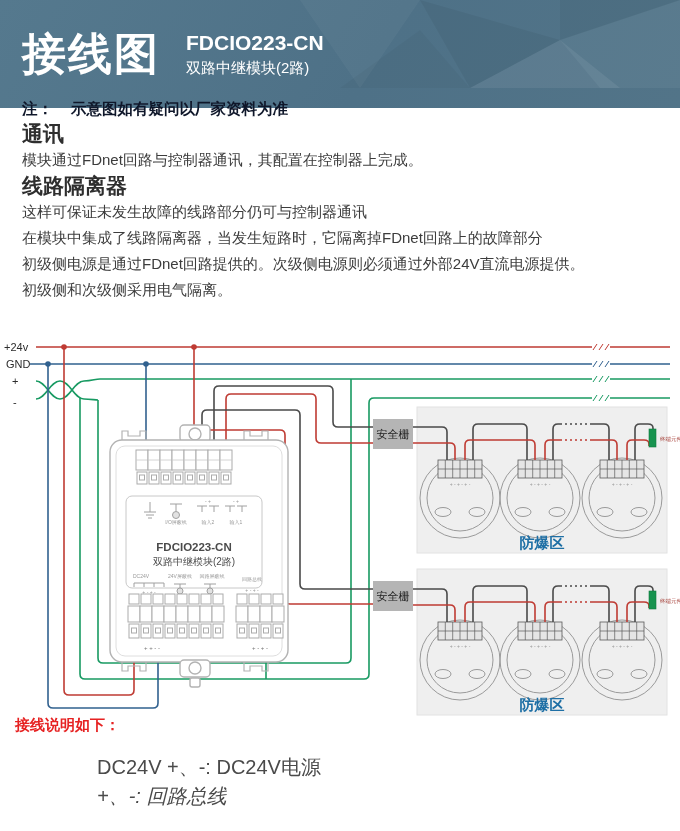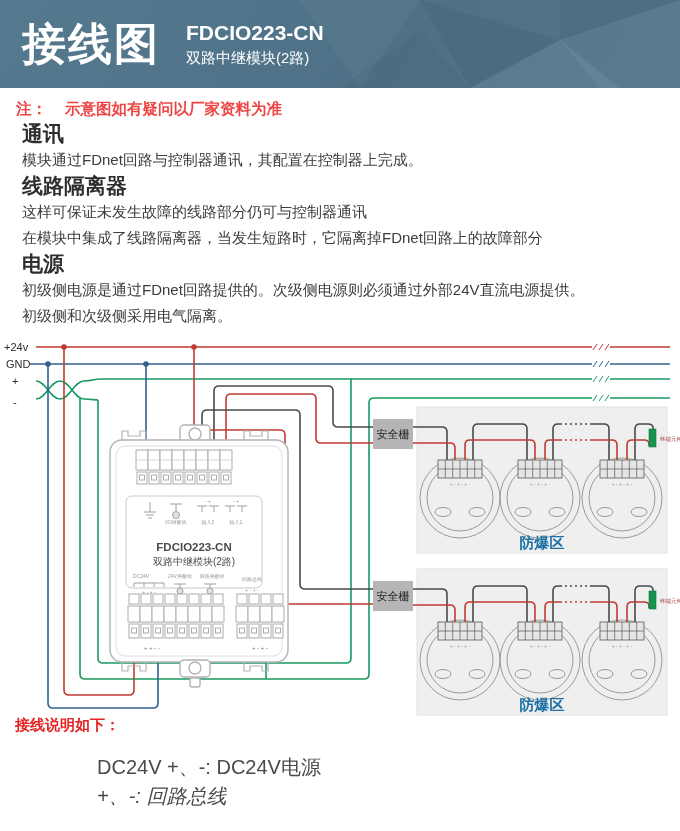--- a/index.html
+++ b/index.html
@@ -1,29 +1,29 @@
 <!DOCTYPE html>
 <html><head>
 <meta charset="utf-8">
 <style>
   html,body{margin:0;padding:0;}
   body{width:680px;height:831px;background:#ffffff;font-family:"Liberation Sans",sans-serif;position:relative;overflow:hidden;}
   .page{position:absolute;left:0;top:0;width:680px;height:831px;background:#fff;}
 
   
-  .header{position:absolute;left:0;top:0;width:680px;height:88px;
+  .header{position:absolute;left:0;top:0;width:680px;height:108px;
     background:linear-gradient(120deg,#55798e 0%,#4e7187 55%,#527488 100%);overflow:hidden;}
   .header-inner{position:relative;display:flex;align-items:center;height:100%;}
   .h-title{color:#fff;font-size:44px;font-weight:bold;letter-spacing:2px;margin-left:22px;line-height:1;}
   .h-right{margin-left:26px;color:#fff;}
   .h-model{font-size:21px;font-weight:600;line-height:1.2;}
   .h-sub{font-size:15px;margin-top:4px;}
 
   
-  .note{position:absolute;left:16px;top:99px;font-size:15.5px;color:#ef4444;font-weight:600;}
+  .note{position:absolute;left:22px;top:99px;font-size:15.5px;color:#0f172a;font-weight:600;}
   .note .sp{display:inline-block;width:18px;}
   .sections{position:absolute;left:22px;top:121px;width:640px;font-size:15px;color:#3c3c3c;}
   .sec-h{font-weight:bold;color:#2e2e2e;line-height:26px;font-size:21px;}
   .sec-l{line-height:26px;}
 
   
   .f-title{position:absolute;left:15px;top:716px;font-size:15px;color:#e62222;font-weight:600;}
   .f-item{position:absolute;left:97px;font-size:20px;color:#4a4a4a;}
   .f-i0{top:754px;} .f-i1{top:783px;font-style:italic;} .f-i2{top:806px;}
 
@@ -74,21 +74,20 @@
   <div class="note">
     <span>注：</span><span class="sp"></span><span>示意图如有疑问以厂家资料为准</span>
   </div>
 
   <div class="sections">
     <div class="sec-h">通讯</div>
     <div class="sec-l">模块通过FDnet回路与控制器通讯，其配置在控制器上完成。</div>
     <div class="sec-h">线路隔离器</div>
     <div class="sec-l">这样可保证未发生故障的线路部分仍可与控制器通讯</div>
     <div class="sec-l">在模块中集成了线路隔离器，当发生短路时，它隔离掉FDnet回路上的故障部分</div>
-    <div class="sec-h">电源</div>
     <div class="sec-l">初级侧电源是通过FDnet回路提供的。次级侧电源则必须通过外部24V直流电源提供。</div>
     <div class="sec-l">初级侧和次级侧采用电气隔离。</div>
   </div>
 
   <svg width="680" height="400" viewBox="0 333 680 400" style="top:333px">
     <defs>
 
       <g id="tcol">
         <rect class="term" x="0" y="0" width="12" height="20"></rect>
         <line x1="0" y1="10" x2="12" y2="10" stroke="#c9c9c9" stroke-width="0.8"></line>

